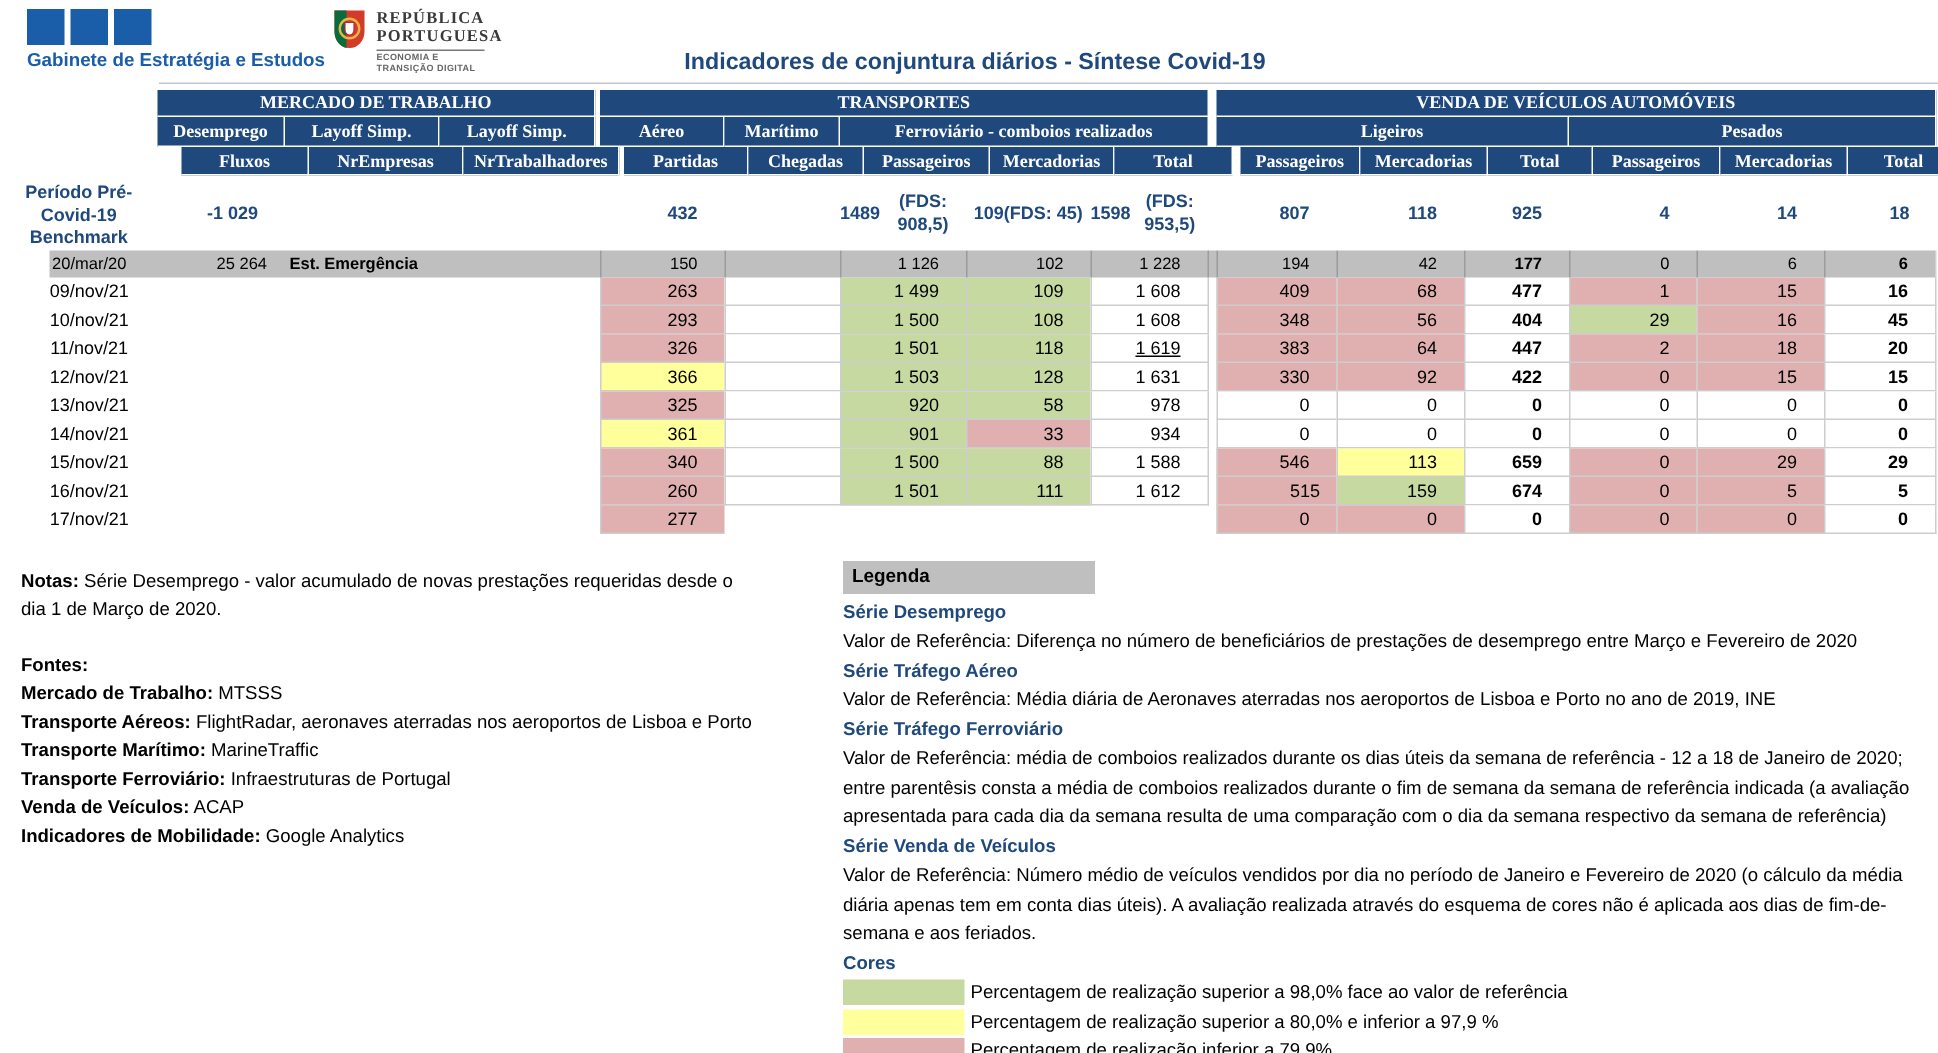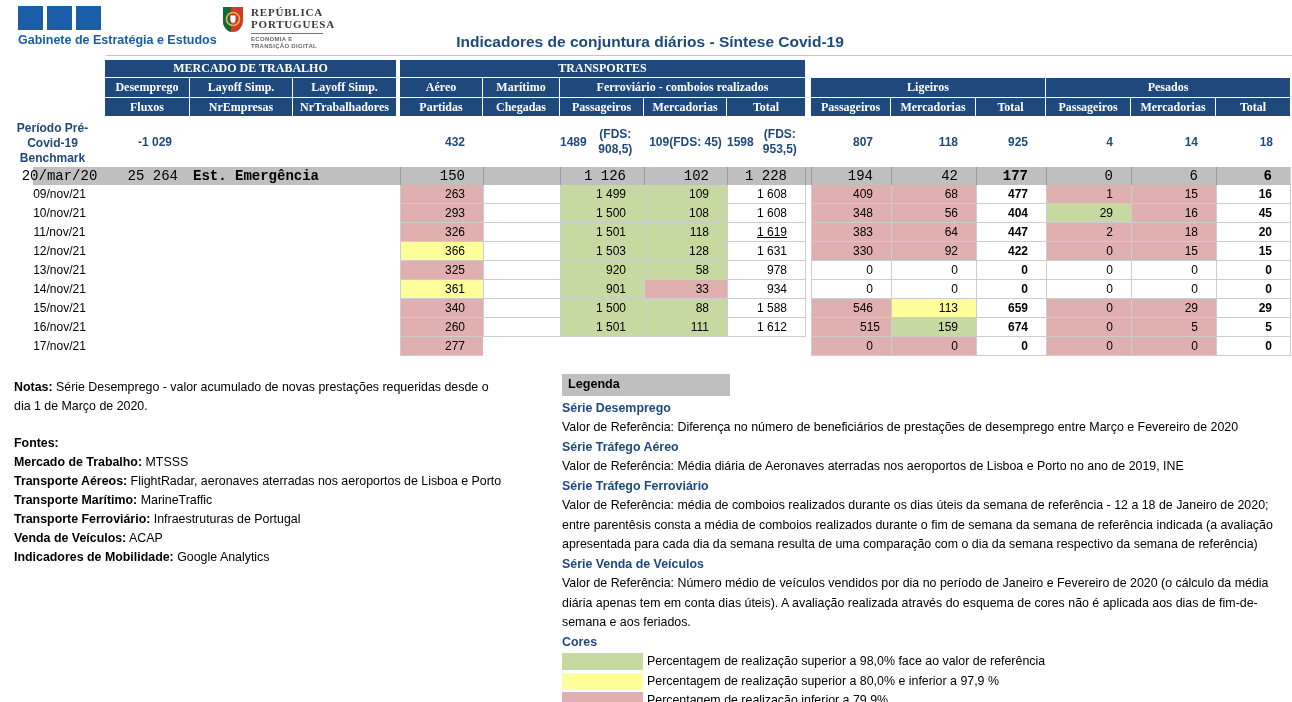--- a/index.html
+++ b/index.html
@@ -18,37 +18,37 @@
   .gov-rule{width:72px;border-top:1px solid #777;margin:3px 0 2px 0;}
   .gov-sub{font-size:6px;font-weight:bold;color:#666;line-height:7px;letter-spacing:0.3px;}
 
   .page-title{position:absolute;top:33px;left:320px;width:660px;text-align:center;
               font-size:15.5px;font-weight:bold;color:var(--header_blue);}
   .top-rule{position:absolute;top:55px;left:106px;width:1186px;border-top:1px solid #c6c6c6;}
 
   
   .tablewrap{position:absolute;top:60px;left:0;width:1291px;}
   .g{display:grid;grid-template-columns:105px 85px 103px 104px 3px 83px 77px 84px 83px 79px 5px 80px 85px 70px 85px 85px 75px;}
-  .hrow1{height:18px;} .hrow2{height:20px;} .hrow3{height:19px;}
+  .hrow1{height:18px;} .hrow2{height:20px;} .hrow3{height:19px;padding-left:16px;}
   .hcell{background:var(--header_blue);color:#fff;font-weight:bold;font-size:12px;
          display:flex;align-items:center;justify-content:center;
          border-right:1.5px solid #fff;border-bottom:1.5px solid #fff;white-space:nowrap;font-family:Liberation Serif, serif;}
 
   
   .bench{height:50px;}
   .bench .cell{color:var(--header_blue);font-weight:bold;font-size:12px;}
   .blabel{display:flex;align-items:center;justify-content:center;text-align:center;
           font-size:12.5px;line-height:15px;padding:2px 6px 0 6px;}
   .bnum{display:flex;align-items:center;justify-content:flex-end;padding-right:18px;}
   .bfds{display:flex;flex-direction:row;align-items:center;justify-content:center;line-height:15px;text-align:center;}
 
   
   .marrow{height:18px;position:relative;}
   .marrow::before{content:"";position:absolute;left:33px;right:1px;top:0;bottom:0;background:var(--band_gray);}
-  .marrow .cell{position:relative;font-size:14px;line-height:18px;font-family:Liberation Mono, monospace;}
+  .marrow .cell{position:relative;font-size:11px;line-height:18px;}
   .mdate{text-align:center;padding-left:14px;}
   .mnum{text-align:right;padding-right:18px;}
   .mdes{text-align:right;padding-right:12px;}
   .mest{font-weight:bold;text-align:left;padding-left:3px;}
   .msep{border-left:1px solid rgba(0,0,0,0.18);}
   .msepend{border-right:1px solid rgba(0,0,0,0.18);}
   .mbold{font-weight:bold;}
 
   
   .trow{height:19px;}
@@ -112,20 +112,21 @@
   </div>
 
   <div class="page-title">Indicadores de conjuntura diários - Síntese Covid-19</div>
   <div class="top-rule"></div>
 
   <div class="tablewrap">
 
     <div class="g hrow1">
       <div class="hcell" style="grid-column:2/5">MERCADO DE TRABALHO</div>
       <div class="hcell" style="grid-column:6/11">TRANSPORTES</div>
+      <div class="hcell" style="grid-column:12/18">VENDA DE VEÍCULOS AUTOMÓVEIS</div>
     </div>
 
     <div class="g hrow2">
       <div class="hcell" style="grid-column:2">Desemprego</div>
       <div class="hcell" style="grid-column:3">Layoff Simp.</div>
       <div class="hcell" style="grid-column:4">Layoff Simp.</div>
       <div class="hcell" style="grid-column:6">Aéreo</div>
       <div class="hcell" style="grid-column:7">Marítimo</div>
       <div class="hcell" style="grid-column:8/11">Ferroviário - comboios realizados</div>
       <div class="hcell" style="grid-column:12/15">Ligeiros</div>

